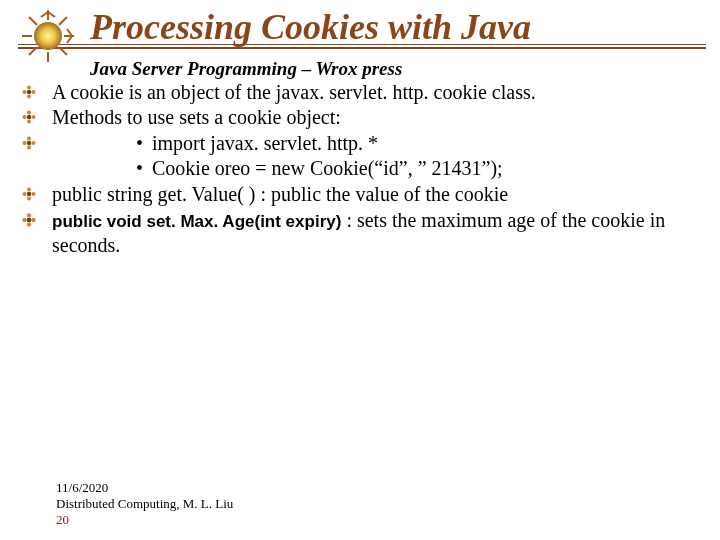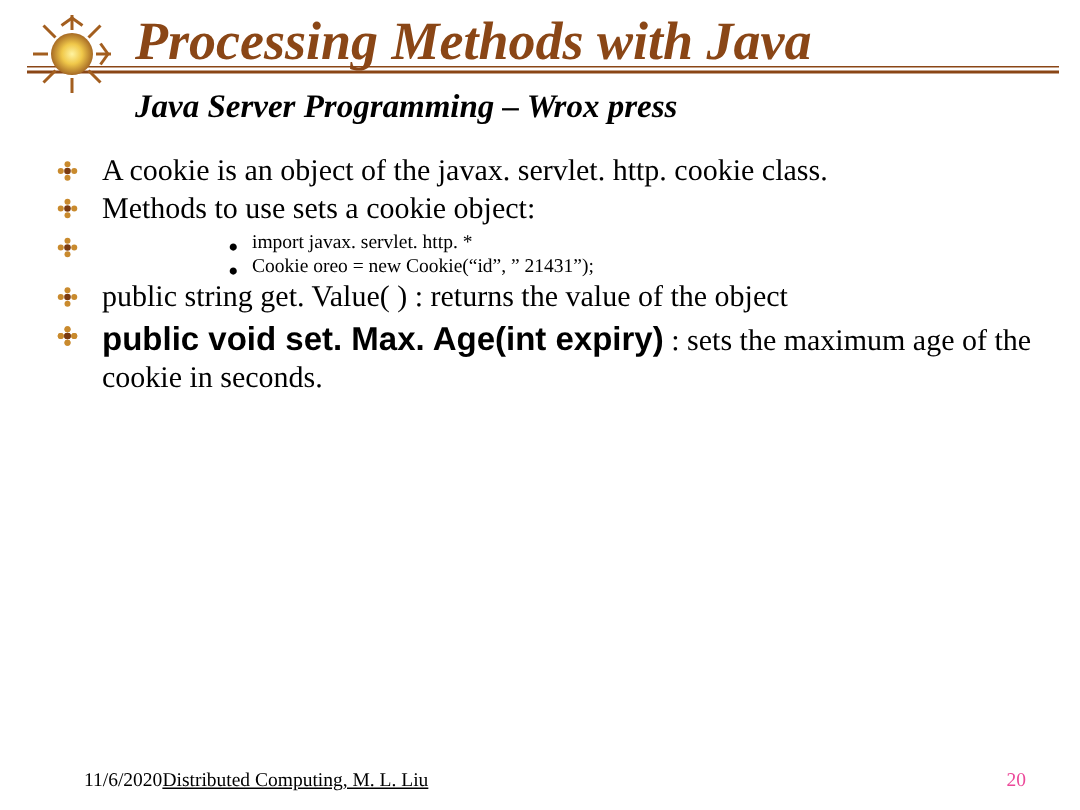--- a/index.html
+++ b/index.html
@@ -41,28 +41,27 @@
     right: 14px;
     height: 5px;
     border-top: 1px solid #8a4616;
     border-bottom: 2px solid #8a4616;
     z-index: 0;
   }
   .subtitle {
     font-family: "Times New Roman", serif;
     font-style: italic;
     font-weight: bold;
-    font-size: 22px;
+    font-size: 19px;
     color: #000;
     margin-left: 90px;
     margin-top: 10px;
   }
   .content {
-    margin-top: 18px;
-    padding-left: 38px;
+    padding-left: 22px;
     padding-right: 22px;
   }
   ul.main {
     list-style: none;
   }
   ul.main > li {
     position: relative;
     padding-left: 30px;
     font-size: 20px;
     line-height: 1.28;
@@ -77,51 +76,52 @@
     width: 14px;
     height: 14px;
   }
   ul.sub {
     list-style: none;
     margin-left: 84px;
   }
   ul.sub > li {
     position: relative;
     padding-left: 16px;
-    font-size: 13px;
+    font-size: 20px;
     line-height: 1.28;
     font-family: "Times New Roman", serif;
   }
   ul.sub > li::before {
     content: "•";
     position: absolute;
     left: 0;
     top: 0;
     font-size: 20px;
   }
   .arial {
     font-family: Arial, Helvetica, sans-serif;
     font-weight: bold;
-    font-size: 22px;
+    font-size: 17px;
   }
   .footer {
     position: absolute;
     bottom: 12px;
     left: 0;
     right: 0;
     display: flex;
     justify-content: space-between;
     align-items: baseline;
     padding: 0 36px 0 56px;
     font-size: 13px;
     font-family: "Times New Roman", serif;
+    flex-direction: column;
   }
   .footer .date { text-align: left; }
-  .footer .center { text-align: left; flex: 1; text-decoration: underline; }
-  .footer .page { text-align: left; color: #ec4899; }
+  .footer .center { text-align: left; flex: 1; }
+  .footer .page { text-align: left; color: #7f1d1d; }
 </style>
 </head>
 <body>
 
 <div class="header-region">
   <svg class="sun-icon" viewBox="0 0 60 60">
     <defs>
       <radialGradient id="rg" cx="50%" cy="50%" r="60%">
         <stop offset="0%" stop-color="#fff3a0"></stop>
         <stop offset="40%" stop-color="#f0c84a"></stop>
@@ -138,21 +138,21 @@
       <line x1="41" y1="41" x2="49" y2="49"></line>
       <line x1="49" y1="11" x2="41" y2="19"></line>
       <line x1="19" y1="41" x2="11" y2="49"></line>
       <line x1="30" y1="6" x2="37" y2="11"></line>
       <line x1="30" y1="6" x2="23" y2="11"></line>
       <line x1="54" y1="30" x2="49" y2="23"></line>
       <line x1="54" y1="30" x2="49" y2="37"></line>
     </g>
   </svg>
   <div class="title-underline"></div>
-  <h1 class="title">Processing Methods with Java</h1>
+  <h1 class="title">Processing Cookies with Java</h1>
   <div class="subtitle">Java Server Programming – Wrox press</div>
 </div>
 
 <div class="content">
   <ul class="main">
     <li>
       <svg class="bullet-flower" viewBox="0 0 14 14">
           <circle cx="7" cy="7" r="2.2" fill="#7a3a10"></circle>
           <g fill="#c98a2d">
             <circle cx="7" cy="2.5" r="2"></circle>
@@ -193,21 +193,21 @@
     <li>
       <svg class="bullet-flower" viewBox="0 0 14 14">
           <circle cx="7" cy="7" r="2.2" fill="#7a3a10"></circle>
           <g fill="#c98a2d">
             <circle cx="7" cy="2.5" r="2"></circle>
             <circle cx="7" cy="11.5" r="2"></circle>
             <circle cx="2.5" cy="7" r="2"></circle>
             <circle cx="11.5" cy="7" r="2"></circle>
           </g>
         </svg>
-      <span>public string get. Value( ) : returns the value of the object</span>
+      <span>public string get. Value( ) : public the value of the cookie</span>
     </li>
     <li>
       <svg class="bullet-flower" viewBox="0 0 14 14">
           <circle cx="7" cy="7" r="2.2" fill="#7a3a10"></circle>
           <g fill="#c98a2d">
             <circle cx="7" cy="2.5" r="2"></circle>
             <circle cx="7" cy="11.5" r="2"></circle>
             <circle cx="2.5" cy="7" r="2"></circle>
             <circle cx="11.5" cy="7" r="2"></circle>
           </g>

